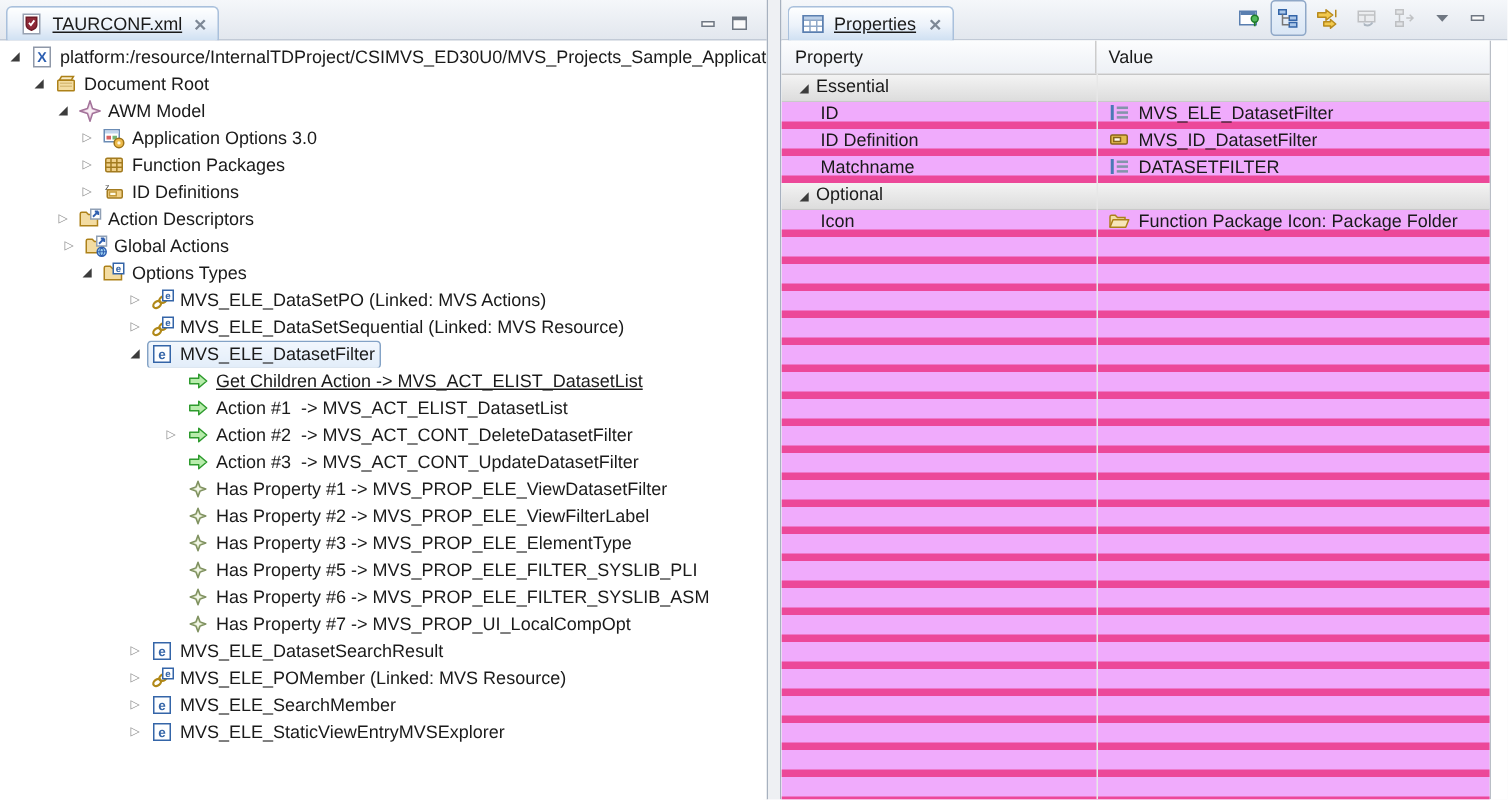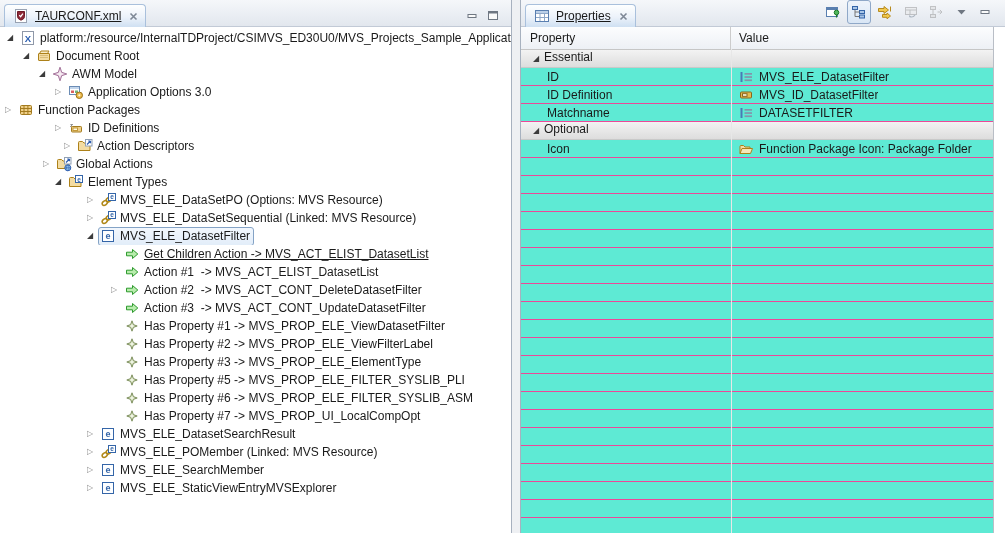--- a/index.html
+++ b/index.html
@@ -43,21 +43,21 @@
 
   
   .props-body{flex:1;position:relative;overflow:hidden;background:#fff;}
   .props-table{position:absolute;left:0;top:0;right:11px;bottom:0;border-right:1px solid #b9bec6;}
   .props-header{display:flex;height:22px;align-items:center;
                 background:linear-gradient(#fcfdfe,#edf0f5);border-bottom:1px solid #c6c6c6;}
   .ph-name{width:210px;box-sizing:border-box;flex:none;height:100%;display:flex;align-items:center;
            padding-left:9px;border-right:1px solid #cccccc;}
   .ph-value{padding-left:8px;}
   .prow{height:18px;box-sizing:border-box;display:flex;align-items:stretch;
-        border-bottom:1px solid #ec4899;background:#5eead4;}
+        border-bottom:5px solid #ec4899;background:#f0abfc;}
   .prow .pname{width:210px;box-sizing:border-box;flex:none;display:flex;align-items:center;
                padding-left:26px;}
   .prow .pvalue{flex:1;display:flex;align-items:center;gap:4px;padding-left:6px;min-width:0;}
   .prow .pvalue .vlabel{white-space:nowrap;overflow:hidden;}
   .prow.category{background:linear-gradient(#f3f3f3,#dddddd);border-bottom:1px solid #c9c9c9;}
   .prow.category .twisty{margin-left:7px;}
   .col-divider{position:absolute;left:210px;top:22px;bottom:0;width:1px;background:#e7e7e7;pointer-events:none;}
 
   
   .ptoolbar{margin-left:auto;display:flex;align-items:center;gap:2px;padding:0 6px 3px 0;align-self:center;}
@@ -118,54 +118,54 @@
                 <path d="M8 4.5 L9 7 L11.5 8 L9 9 L8 11.5 L7 9 L4.5 8 L7 7 Z" fill="#f7eef4"></path>
               </svg></span><span class="tlabel">AWM Model</span></span></div>
         <div class="tree-row" style="padding-left: 50px;"><span class="twisty collapsed"></span><span class="selwrap"><span class="ticon"><svg width="16" height="16" viewBox="0 0 16 16">
                 <rect x="1.5" y="2.5" width="10" height="8" fill="#fff" stroke="#6b8cb5"></rect>
                 <rect x="2" y="3" width="9" height="2" fill="#c3d6ec"></rect>
                 <rect x="3" y="6.5" width="3" height="2.5" fill="#d96060"></rect>
                 <rect x="7" y="6.5" width="3" height="2.5" fill="#74b474"></rect>
                 <circle cx="11.3" cy="11.3" r="3.2" fill="#ecba4b" stroke="#9c7218"></circle>
                 <circle cx="11.3" cy="11.3" r="1.1" fill="#fff7e0"></circle>
               </svg></span><span class="tlabel">Application Options 3.0</span></span></div>
-        <div class="tree-row" style=""><span class="twisty collapsed"></span><span class="selwrap"><span class="ticon"><svg width="16" height="16" viewBox="0 0 16 16">
+        <div class="tree-row" style="padding-left: 50px;"><span class="twisty collapsed"></span><span class="selwrap"><span class="ticon"><svg width="16" height="16" viewBox="0 0 16 16">
                 <rect x="2.5" y="3.5" width="11" height="9" rx="1" fill="#f0d089" stroke="#a37b1f"></rect>
                 <path d="M2.5 6.5 h11 M2.5 9.5 h11 M6 3.5 v9 M9.9 3.5 v9" stroke="#a37b1f" fill="none"></path>
               </svg></span><span class="tlabel">Function Packages</span></span></div>
         <div class="tree-row" style="padding-left: 50px;"><span class="twisty collapsed"></span><span class="selwrap"><span class="ticon"><svg width="16" height="16" viewBox="0 0 16 16">
                 <text x="2" y="6.5" font-size="6" fill="#4a4a4a" font-family="Liberation Sans, sans-serif">z</text>
                 <rect x="3.5" y="6.5" width="10" height="5.5" rx="0.8" fill="#f0d089" stroke="#a37b1f"></rect>
                 <rect x="5" y="8" width="4.5" height="2.5" fill="#fffbe8" stroke="#c49a3a"></rect>
               </svg></span><span class="tlabel">ID Definitions</span></span></div>
-        <div class="tree-row" style="padding-left: 59px;"><span class="twisty collapsed"></span><span class="selwrap"><span class="ticon"><svg width="16" height="16" viewBox="0 0 16 16">
+        <div class="tree-row" style="padding-left: 34px;"><span class="twisty collapsed"></span><span class="selwrap"><span class="ticon"><svg width="16" height="16" viewBox="0 0 16 16">
                 <path d="M1.5 12.5 v-8 q0-1 1-1 h3 l1.5 1.5 h5 q1 0 1 1 v6.5 Z" fill="#f3dca2" stroke="#ad8119"></path>
                 <rect x="8.5" y="1.5" width="6.5" height="6.5" fill="#fff" stroke="#90a0b5"></rect>
                 <path d="M10 6.5 L13.5 3 M13.5 3 h-2.3 M13.5 3 v2.3" stroke="#2f5fb0" stroke-width="1.2" fill="none"></path>
               </svg></span><span class="tlabel">Action Descriptors</span></span></div>
         <div class="tree-row" style="padding-left: 38px;"><span class="twisty collapsed"></span><span class="selwrap"><span class="ticon"><svg width="16" height="16" viewBox="0 0 16 16">
                 <path d="M1.5 12.5 v-8 q0-1 1-1 h3 l1.5 1.5 h5 q1 0 1 1 v6.5 Z" fill="#f3dca2" stroke="#ad8119"></path>
                 <rect x="8.5" y="1.5" width="6.5" height="6.5" fill="#fff" stroke="#90a0b5"></rect>
                 <path d="M10 6.5 L13.5 3 M13.5 3 h-2.3 M13.5 3 v2.3" stroke="#2f5fb0" stroke-width="1.2" fill="none"></path>
                 <circle cx="11.8" cy="11.8" r="3" fill="#9fd1f0" stroke="#2f5fb0"></circle>
                 <path d="M8.8 11.8 h6 M11.8 8.8 a4.2 4.2 0 0 1 0 6 M11.8 8.8 a4.2 4.2 0 0 0 0 6" stroke="#2f5fb0" fill="none" stroke-width="0.7"></path>
               </svg></span><span class="tlabel">Global Actions</span></span></div>
         <div class="tree-row" style="padding-left: 50px;"><span class="twisty expanded"></span><span class="selwrap"><span class="ticon"><svg width="16" height="16" viewBox="0 0 16 16">
                 <path d="M1.5 12.5 v-8 q0-1 1-1 h3 l1.5 1.5 h5 q1 0 1 1 v6.5 Z" fill="#f3dca2" stroke="#ad8119"></path>
                 <rect x="7.5" y="1.5" width="7" height="7" fill="#fff" stroke="#3465a8"></rect>
                 <text x="11" y="7.5" text-anchor="middle" font-size="6.5" font-weight="bold" fill="#3465a8" font-family="Liberation Sans, sans-serif">e</text>
-              </svg></span><span class="tlabel">Element Types</span></span></div>
+              </svg></span><span class="tlabel">Options Types</span></span></div>
         <div class="tree-row" style="padding-left: 82px;"><span class="twisty collapsed"></span><span class="selwrap"><span class="ticon"><svg width="16" height="16" viewBox="0 0 16 16">
                 <g fill="none" stroke="#b08818" stroke-width="1.5">
                   <ellipse cx="4.8" cy="11" rx="2.9" ry="2" transform="rotate(-38 4.8 11)"></ellipse>
                   <ellipse cx="8.8" cy="7.6" rx="2.9" ry="2" transform="rotate(-38 8.8 7.6)"></ellipse>
                 </g>
                 <rect x="8.5" y="1.5" width="7" height="7" fill="#fff" stroke="#3465a8"></rect>
                 <text x="12" y="7.4" text-anchor="middle" font-size="6.5" font-weight="bold" fill="#3465a8" font-family="Liberation Sans, sans-serif">e</text>
-              </svg></span><span class="tlabel">MVS_ELE_DataSetPO (Options: MVS Resource)</span></span></div>
+              </svg></span><span class="tlabel">MVS_ELE_DataSetPO (Linked: MVS Actions)</span></span></div>
         <div class="tree-row" style="padding-left: 82px;"><span class="twisty collapsed"></span><span class="selwrap"><span class="ticon"><svg width="16" height="16" viewBox="0 0 16 16">
                 <g fill="none" stroke="#b08818" stroke-width="1.5">
                   <ellipse cx="4.8" cy="11" rx="2.9" ry="2" transform="rotate(-38 4.8 11)"></ellipse>
                   <ellipse cx="8.8" cy="7.6" rx="2.9" ry="2" transform="rotate(-38 8.8 7.6)"></ellipse>
                 </g>
                 <rect x="8.5" y="1.5" width="7" height="7" fill="#fff" stroke="#3465a8"></rect>
                 <text x="12" y="7.4" text-anchor="middle" font-size="6.5" font-weight="bold" fill="#3465a8" font-family="Liberation Sans, sans-serif">e</text>
               </svg></span><span class="tlabel">MVS_ELE_DataSetSequential (Linked: MVS Resource)</span></span></div>
         <div class="tree-row selected" style="padding-left: 82px;"><span class="twisty expanded"></span><span class="selwrap"><span class="ticon"><svg width="16" height="16" viewBox="0 0 16 16">
                 <rect x="2.5" y="2.5" width="11" height="11" fill="#fdfeff" stroke="#3465a8"></rect>

